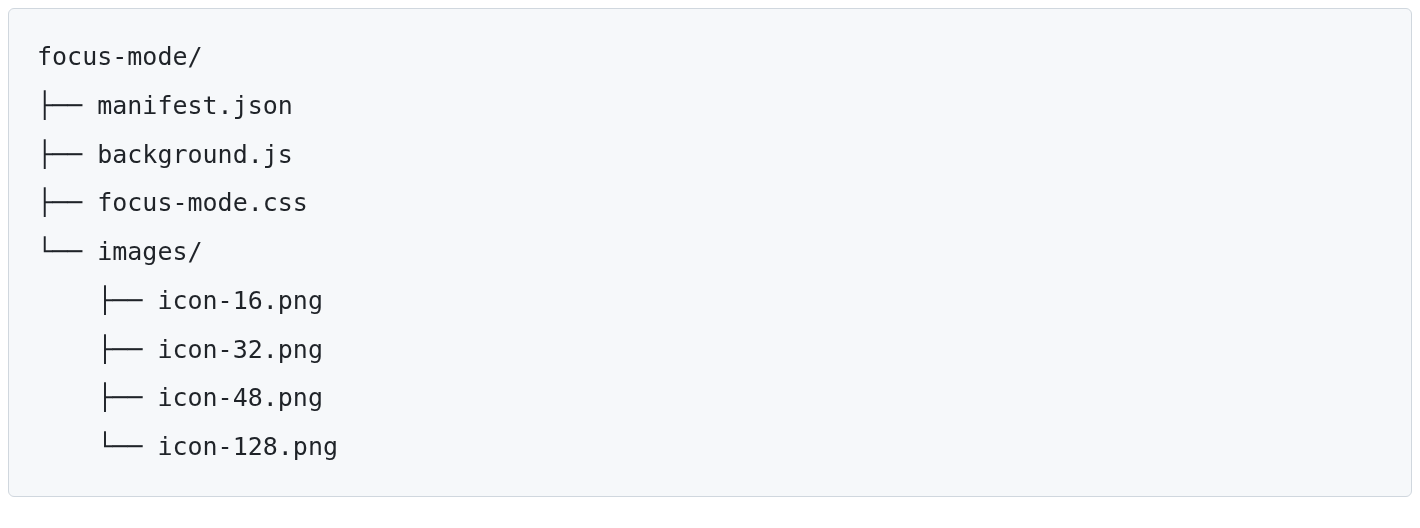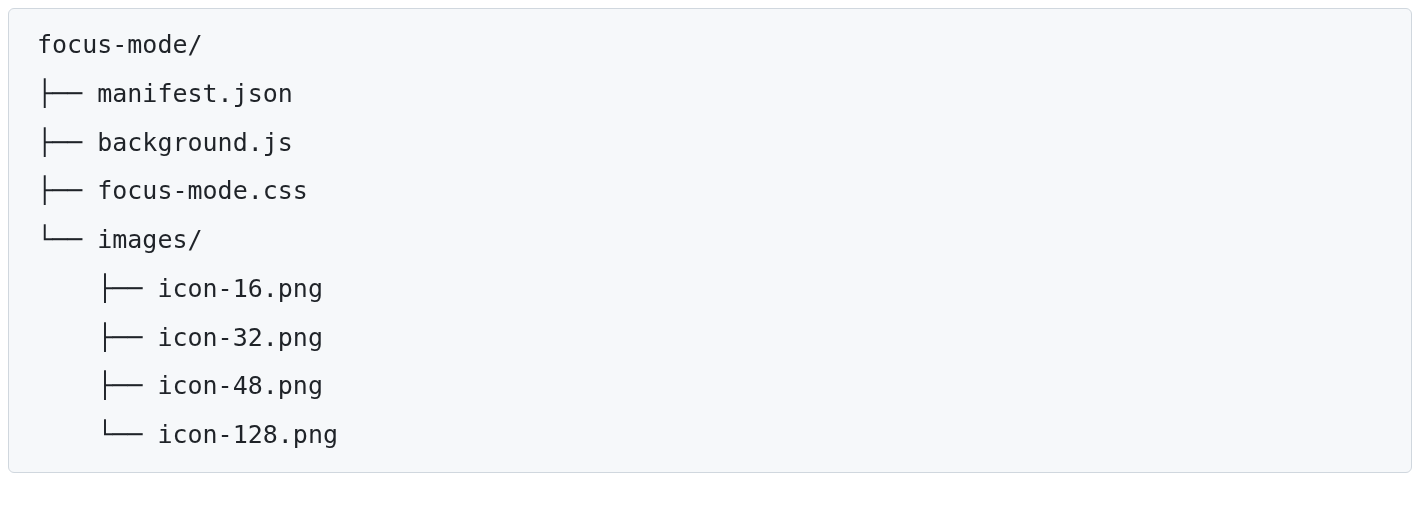--- a/index.html
+++ b/index.html
@@ -12,21 +12,21 @@
       background: #ffffff;
       padding: 8px;
       display: flex;
       justify-content: center;
     }
     .code-block {
       width: 1404px;
       background: #f6f8fa;
       border: 1px solid #d0d7de;
       border-radius: 6px;
-      padding: 12px 28px;
+      padding: 24px 28px;
       font-size: 25px;
       line-height: 1.95;
       color: #1f2328;
       white-space: pre;
       overflow: auto;
     }
   </style>
 </head>
 <body>
 

